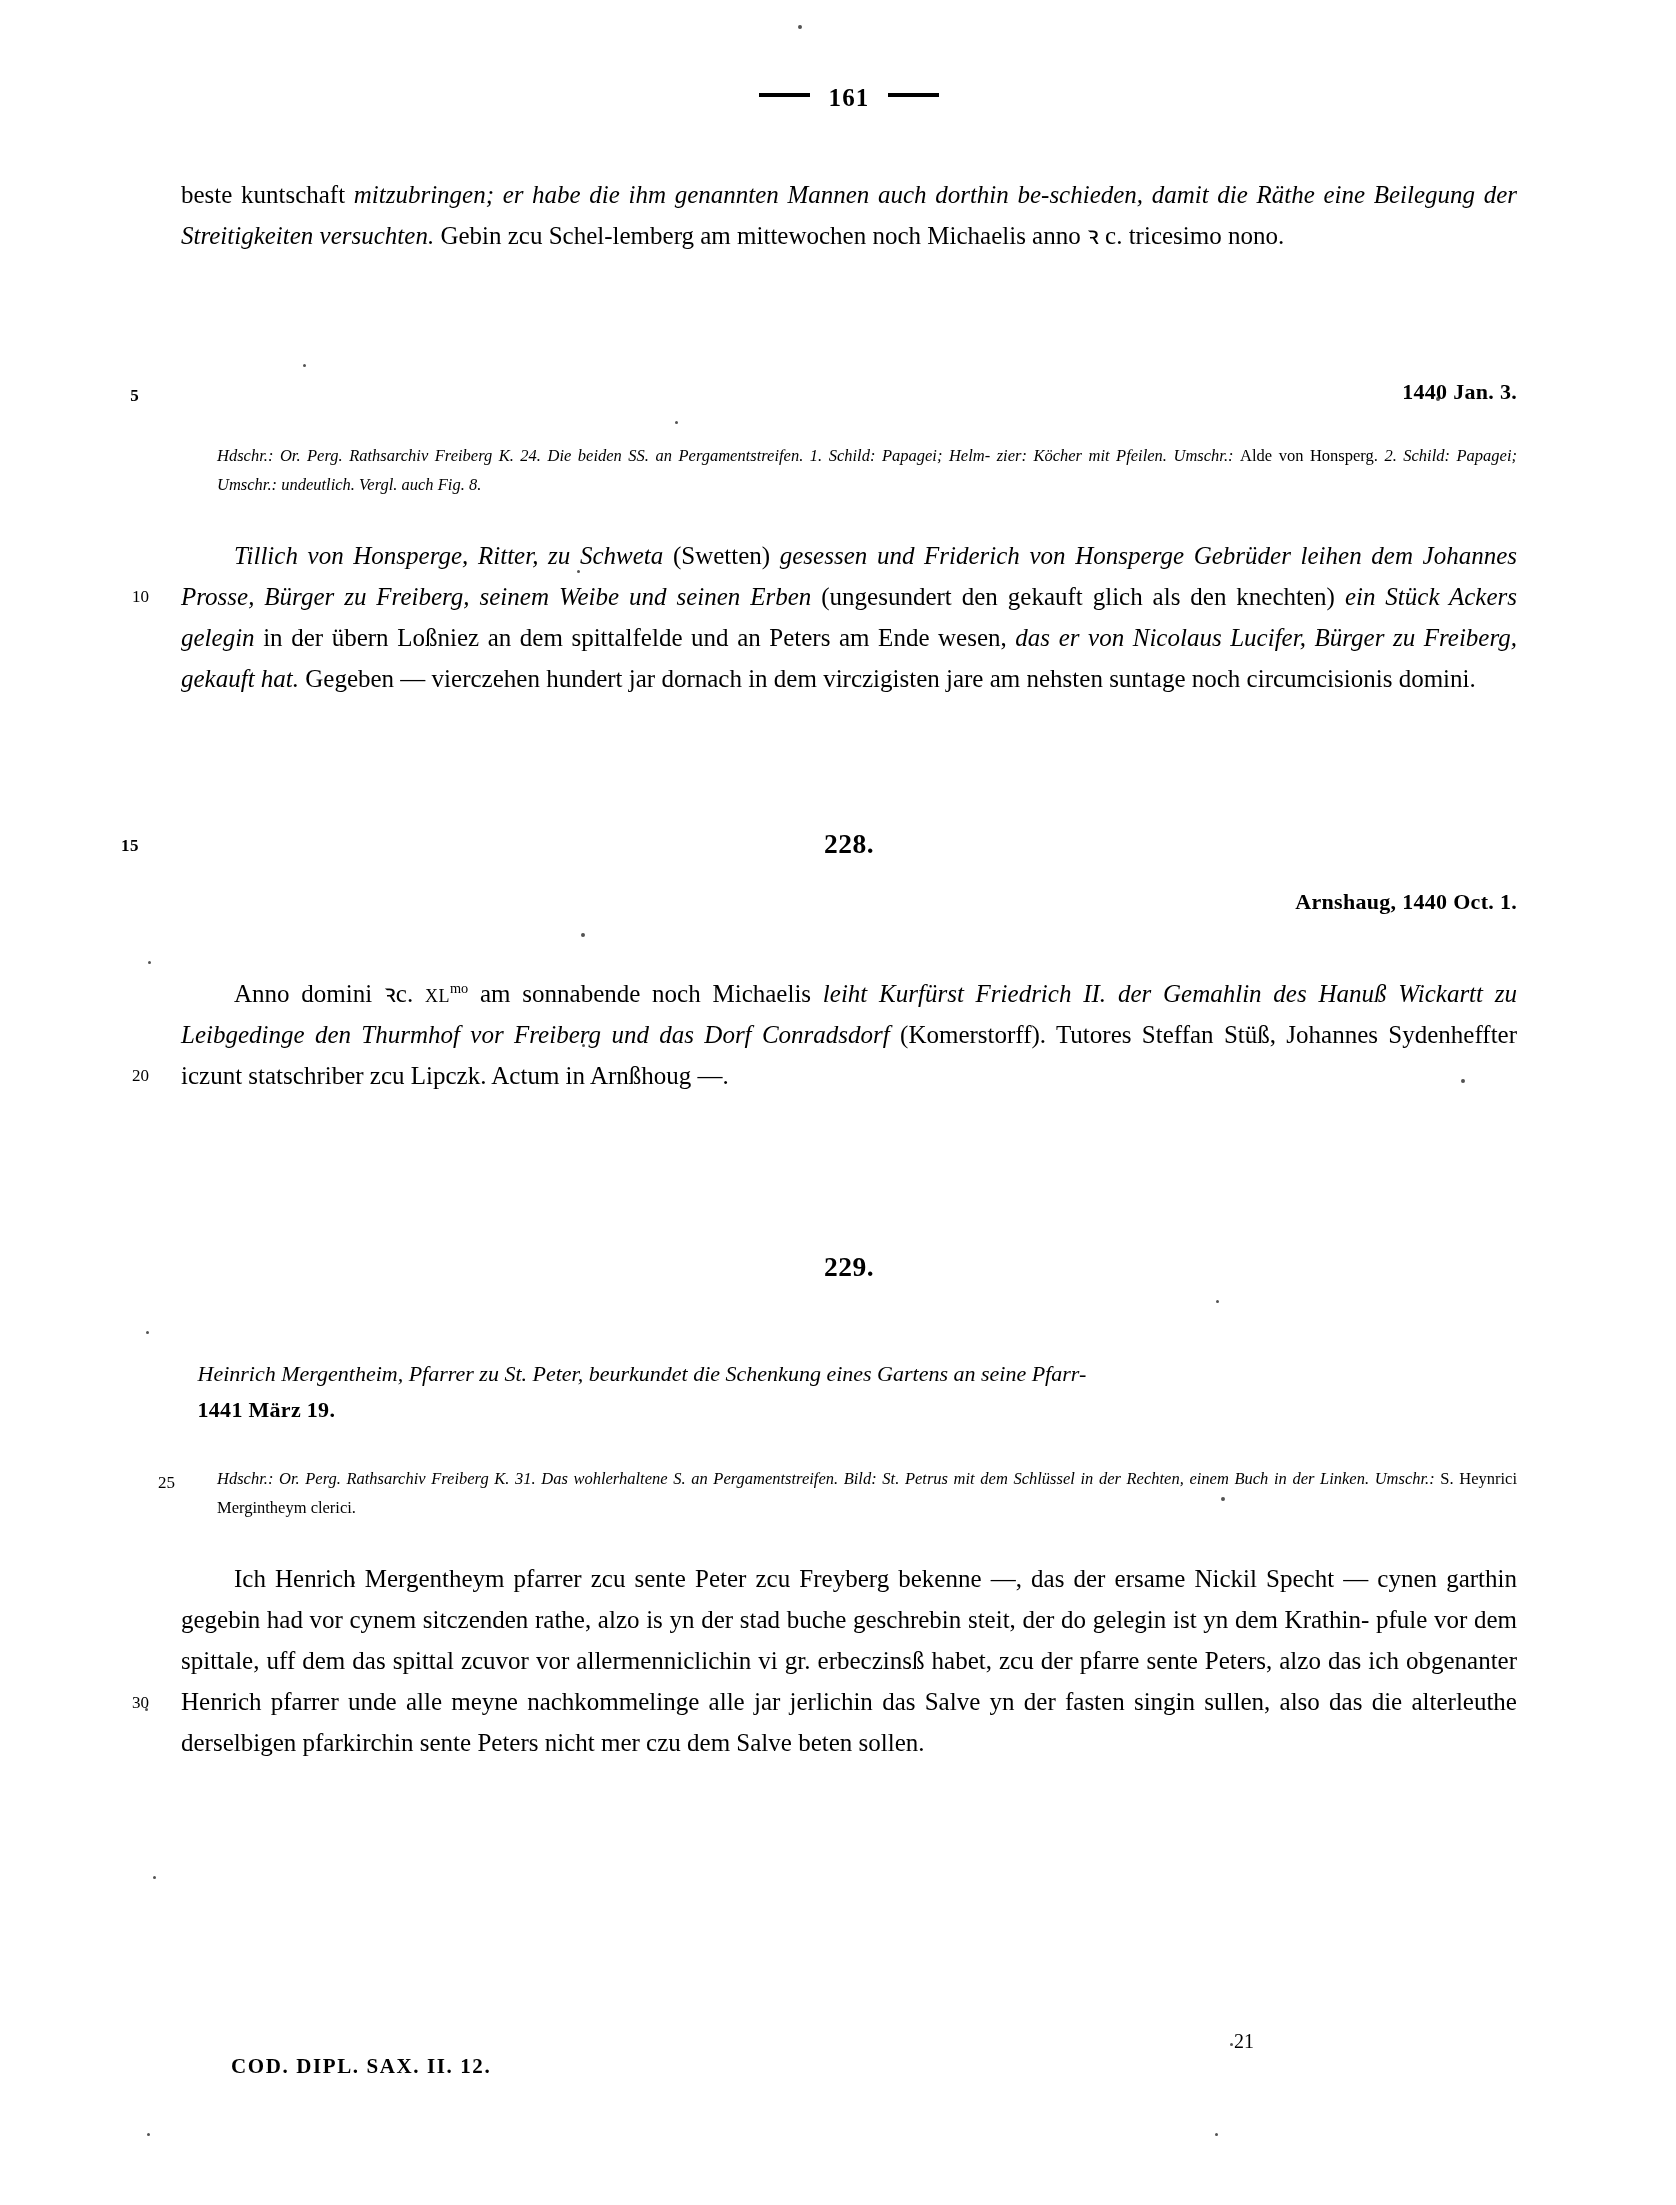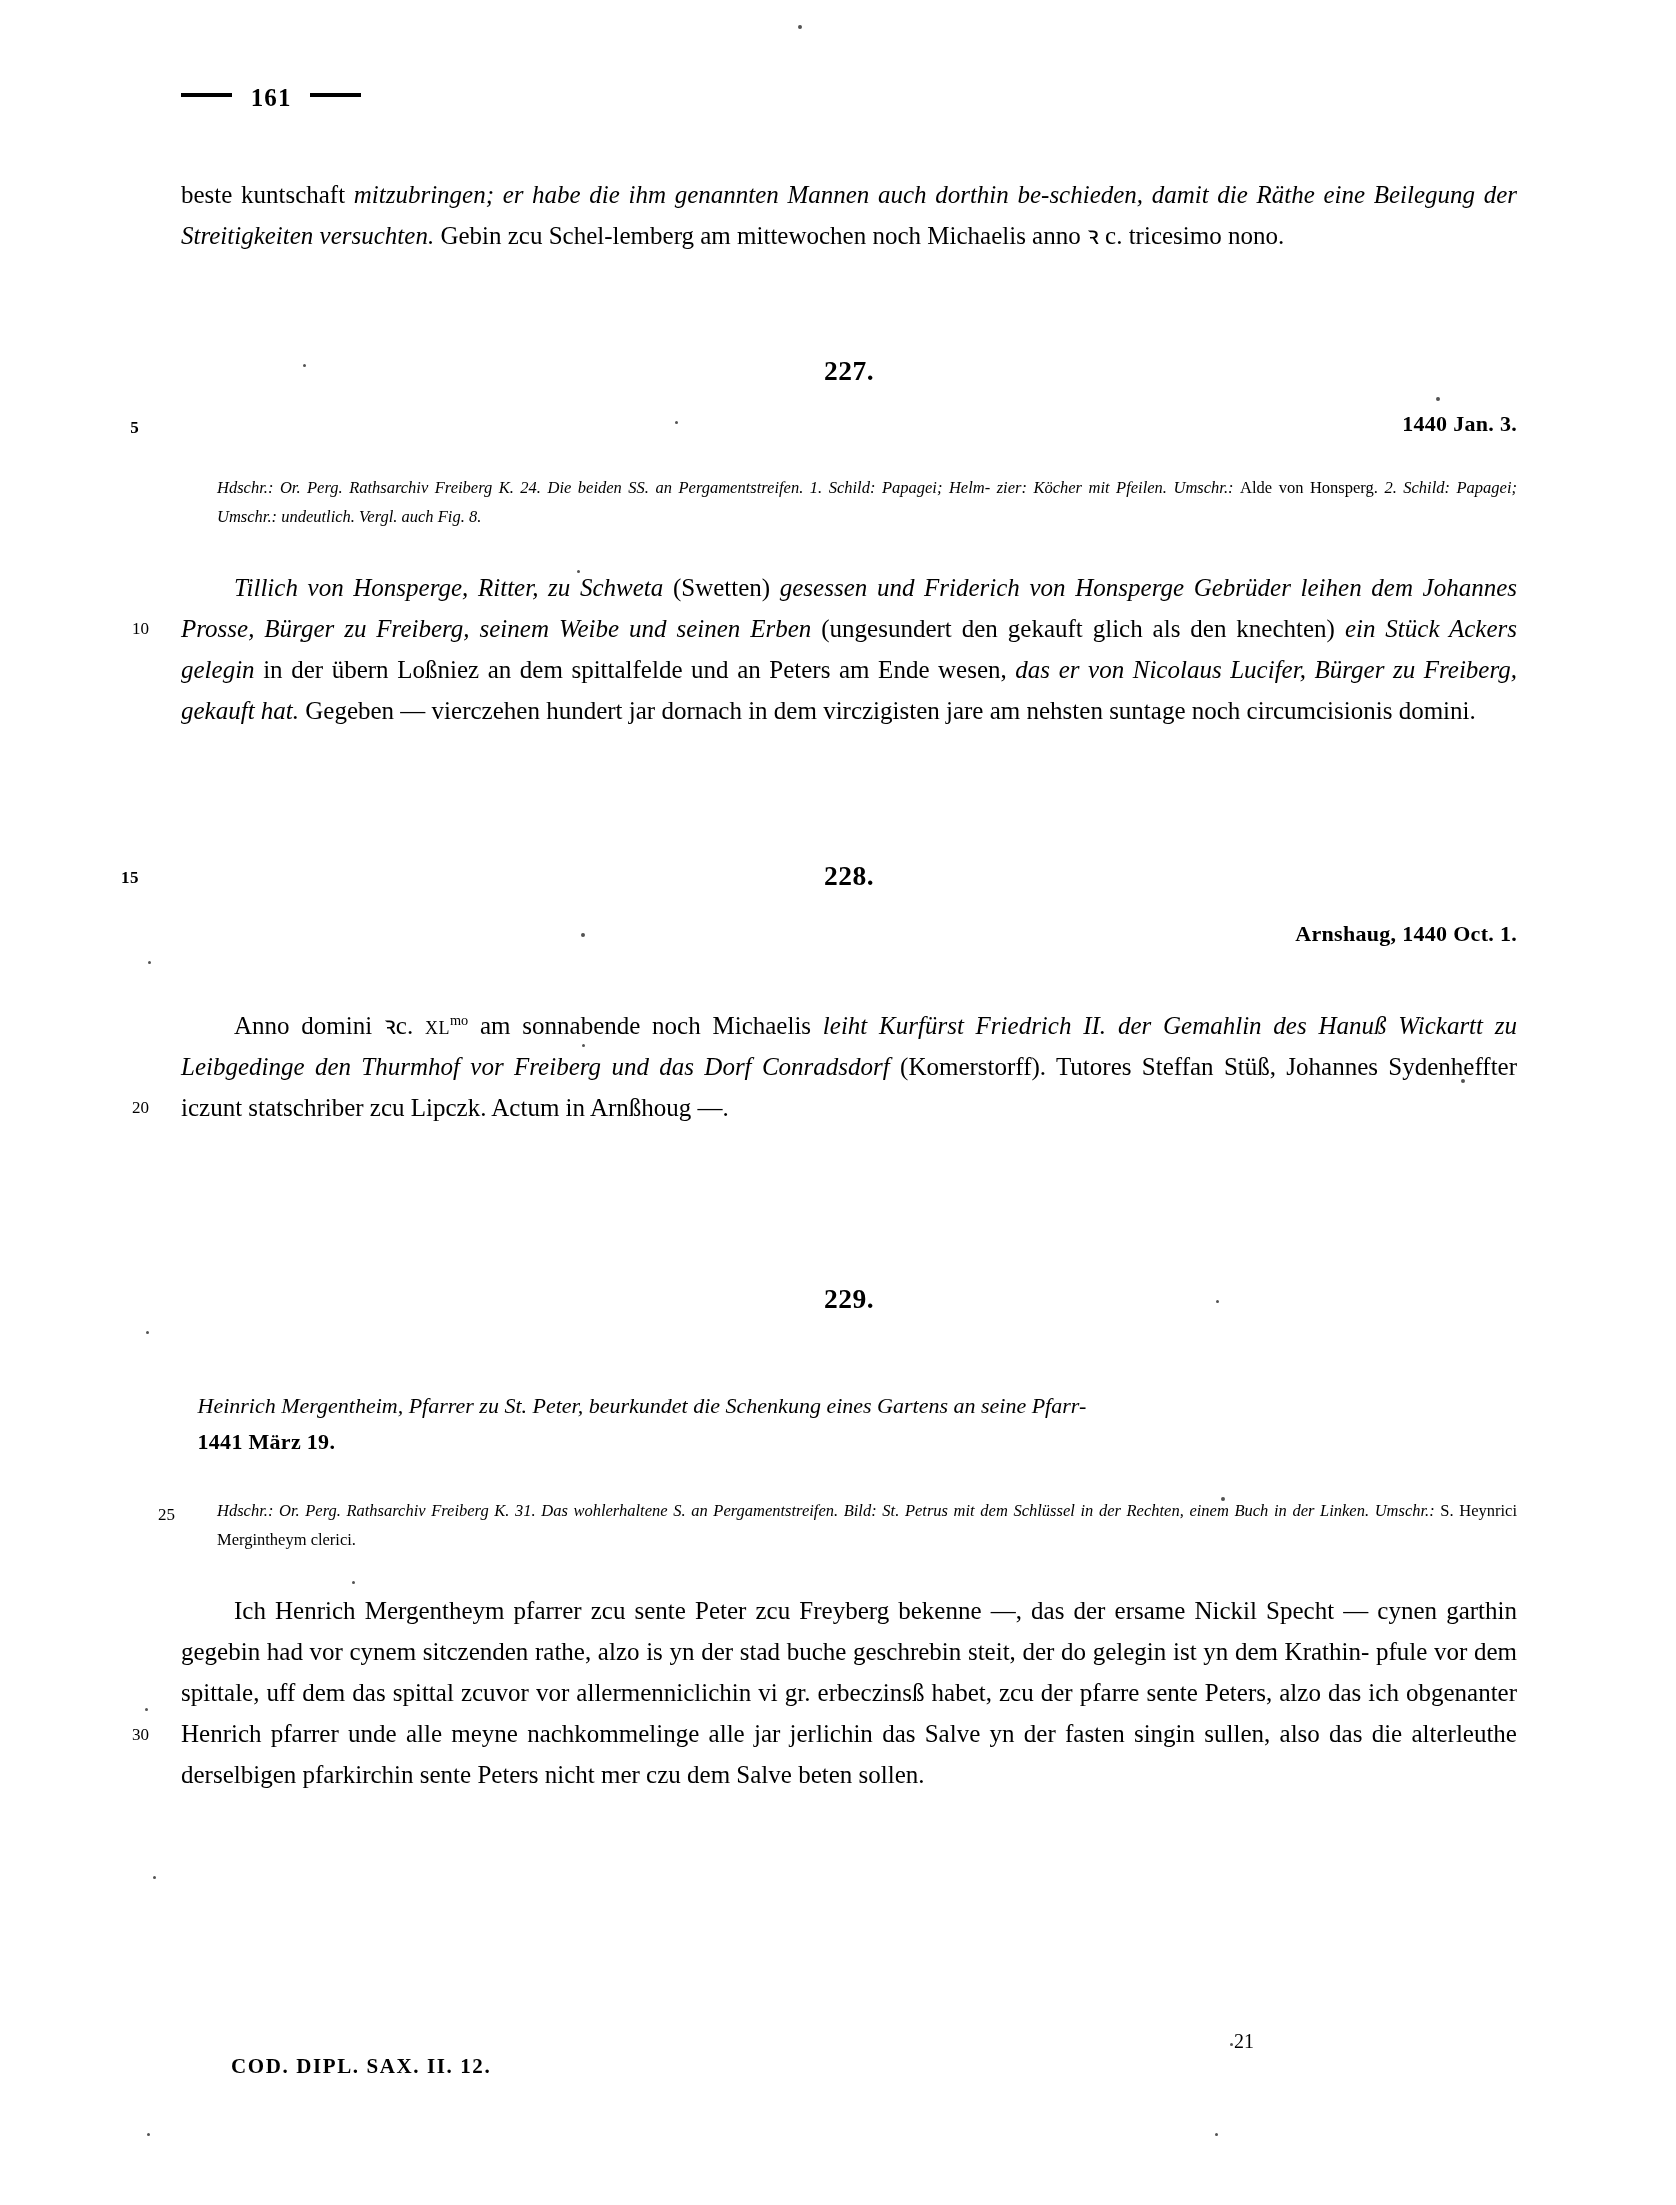--- a/index.html
+++ b/index.html
@@ -34,20 +34,21 @@
   
   .content {
     position: absolute;
     left: 181px;
     top: 82px;
     width: 1336px;
   }
 
   
   .folio {
+    text-align: center;
     font-size: 25px;
     font-weight: 700;
     letter-spacing: 1.1px;
     margin: 0 0 0 0;
     height: 38px;
     position: relative;
   }
   .folio .rule-l,
   .folio .rule-r {
     display: inline-block;
@@ -193,21 +194,20 @@
     <div class="folio">
       <span class="rule-l"></span><span class="num">161</span><span class="rule-r"></span>
     </div>
 
     <div class="sp-m"></div>
 
     <p class="para"><span>beste kuntschaft </span><span class="it">mitzubringen; er habe die ihm genannten Mannen auch dorthin be-</span><span class="it">schieden, damit die Räthe eine Beilegung der Streitigkeiten versuchten.</span><span>  Gebin zcu Schel-</span><span>lemberg am mittewochen noch Michaelis anno ꝛ c. tricesimo nono.</span></p>
 
     <div class="sp-xl"></div>
 
-    <div class="charter-no">227.</div>
 
     <div style="height:24px;"></div>
 
     <div class="date-line" style="position:relative;">
       <span class="lineno" style="left:-102px;top:6.6px;">5</span>
       <span>1440 Jan. 3.</span>
     </div>
 
     <div class="sp-s"></div>
 

